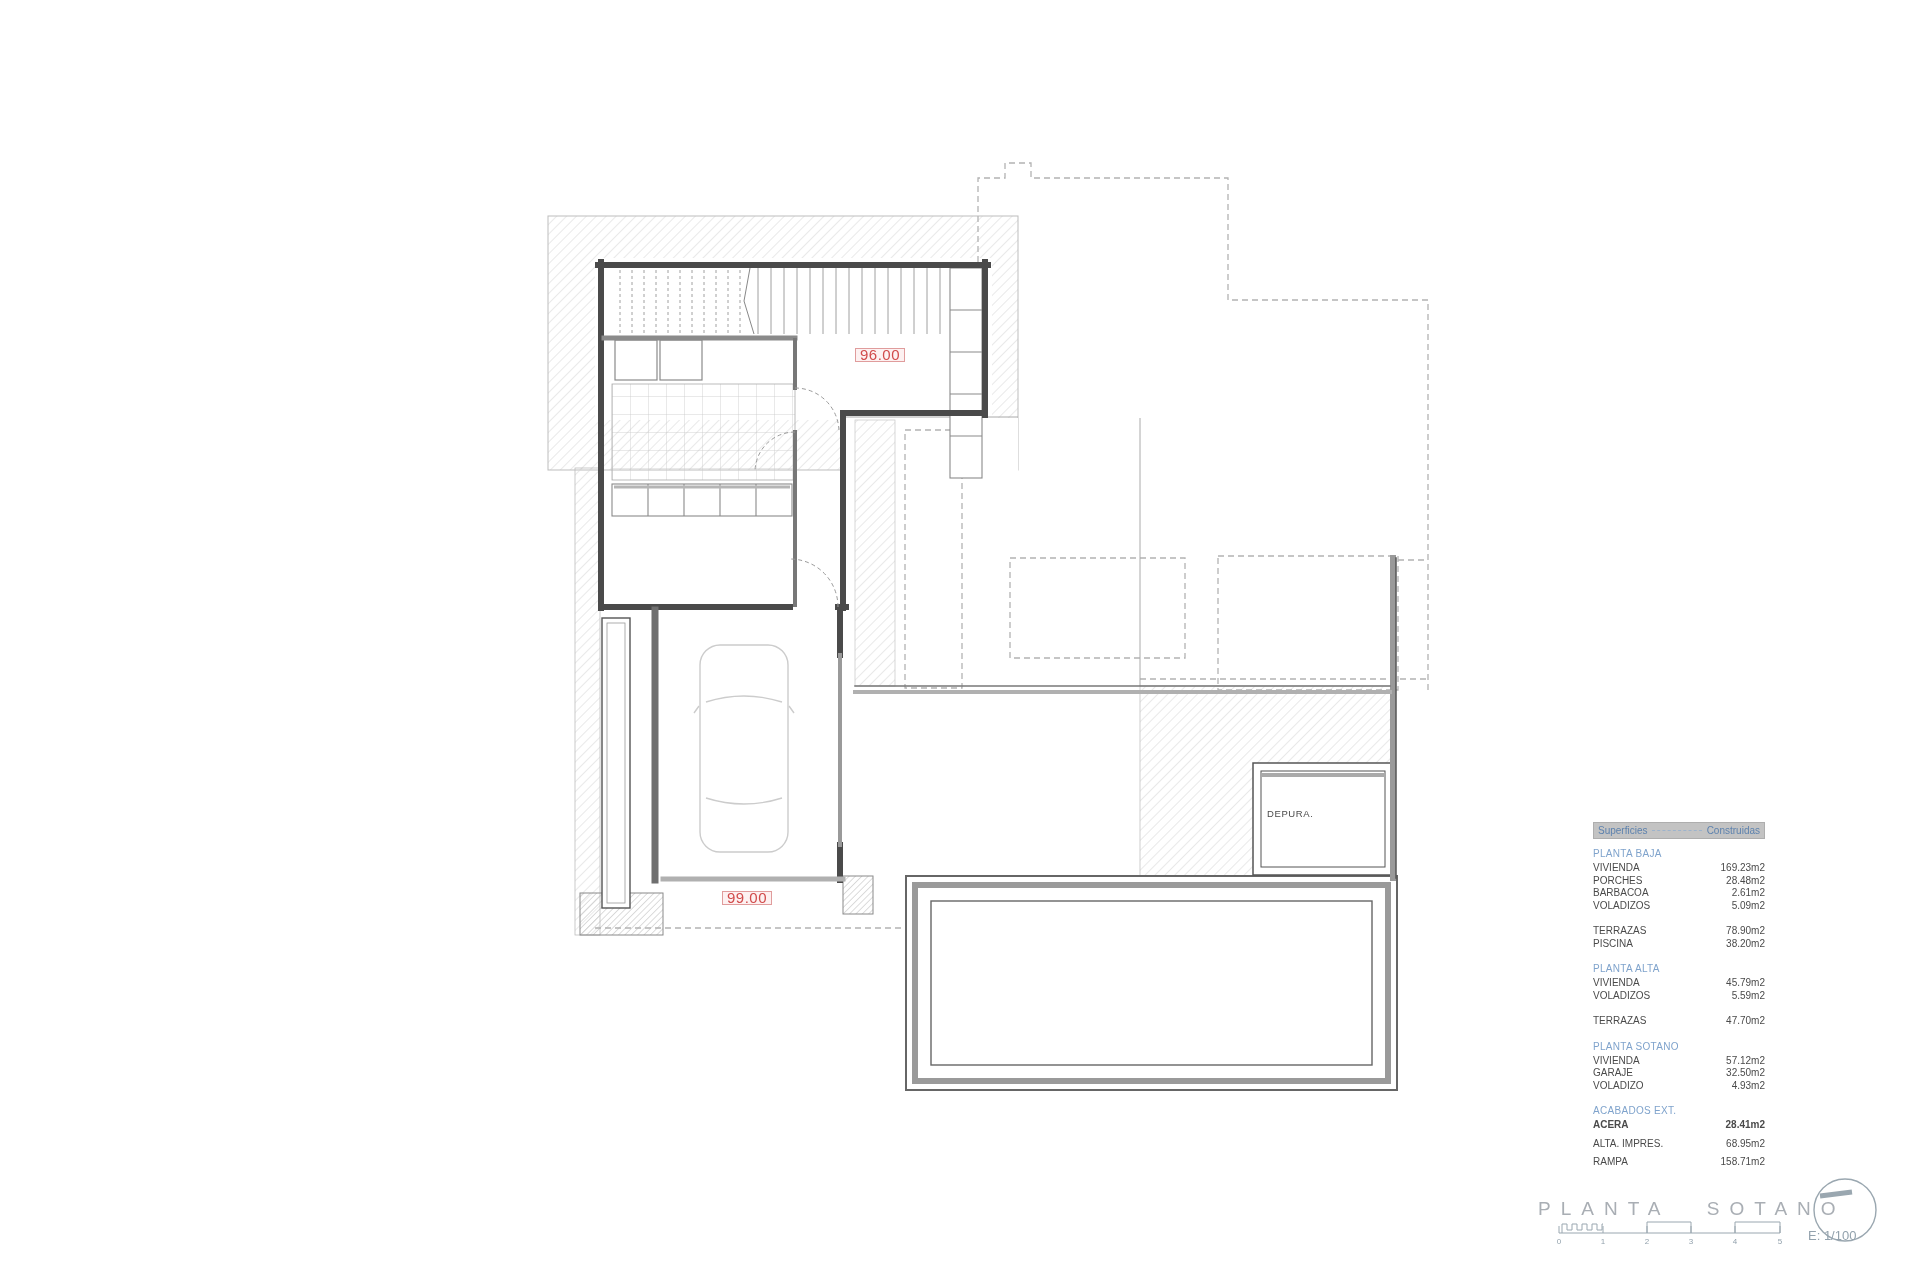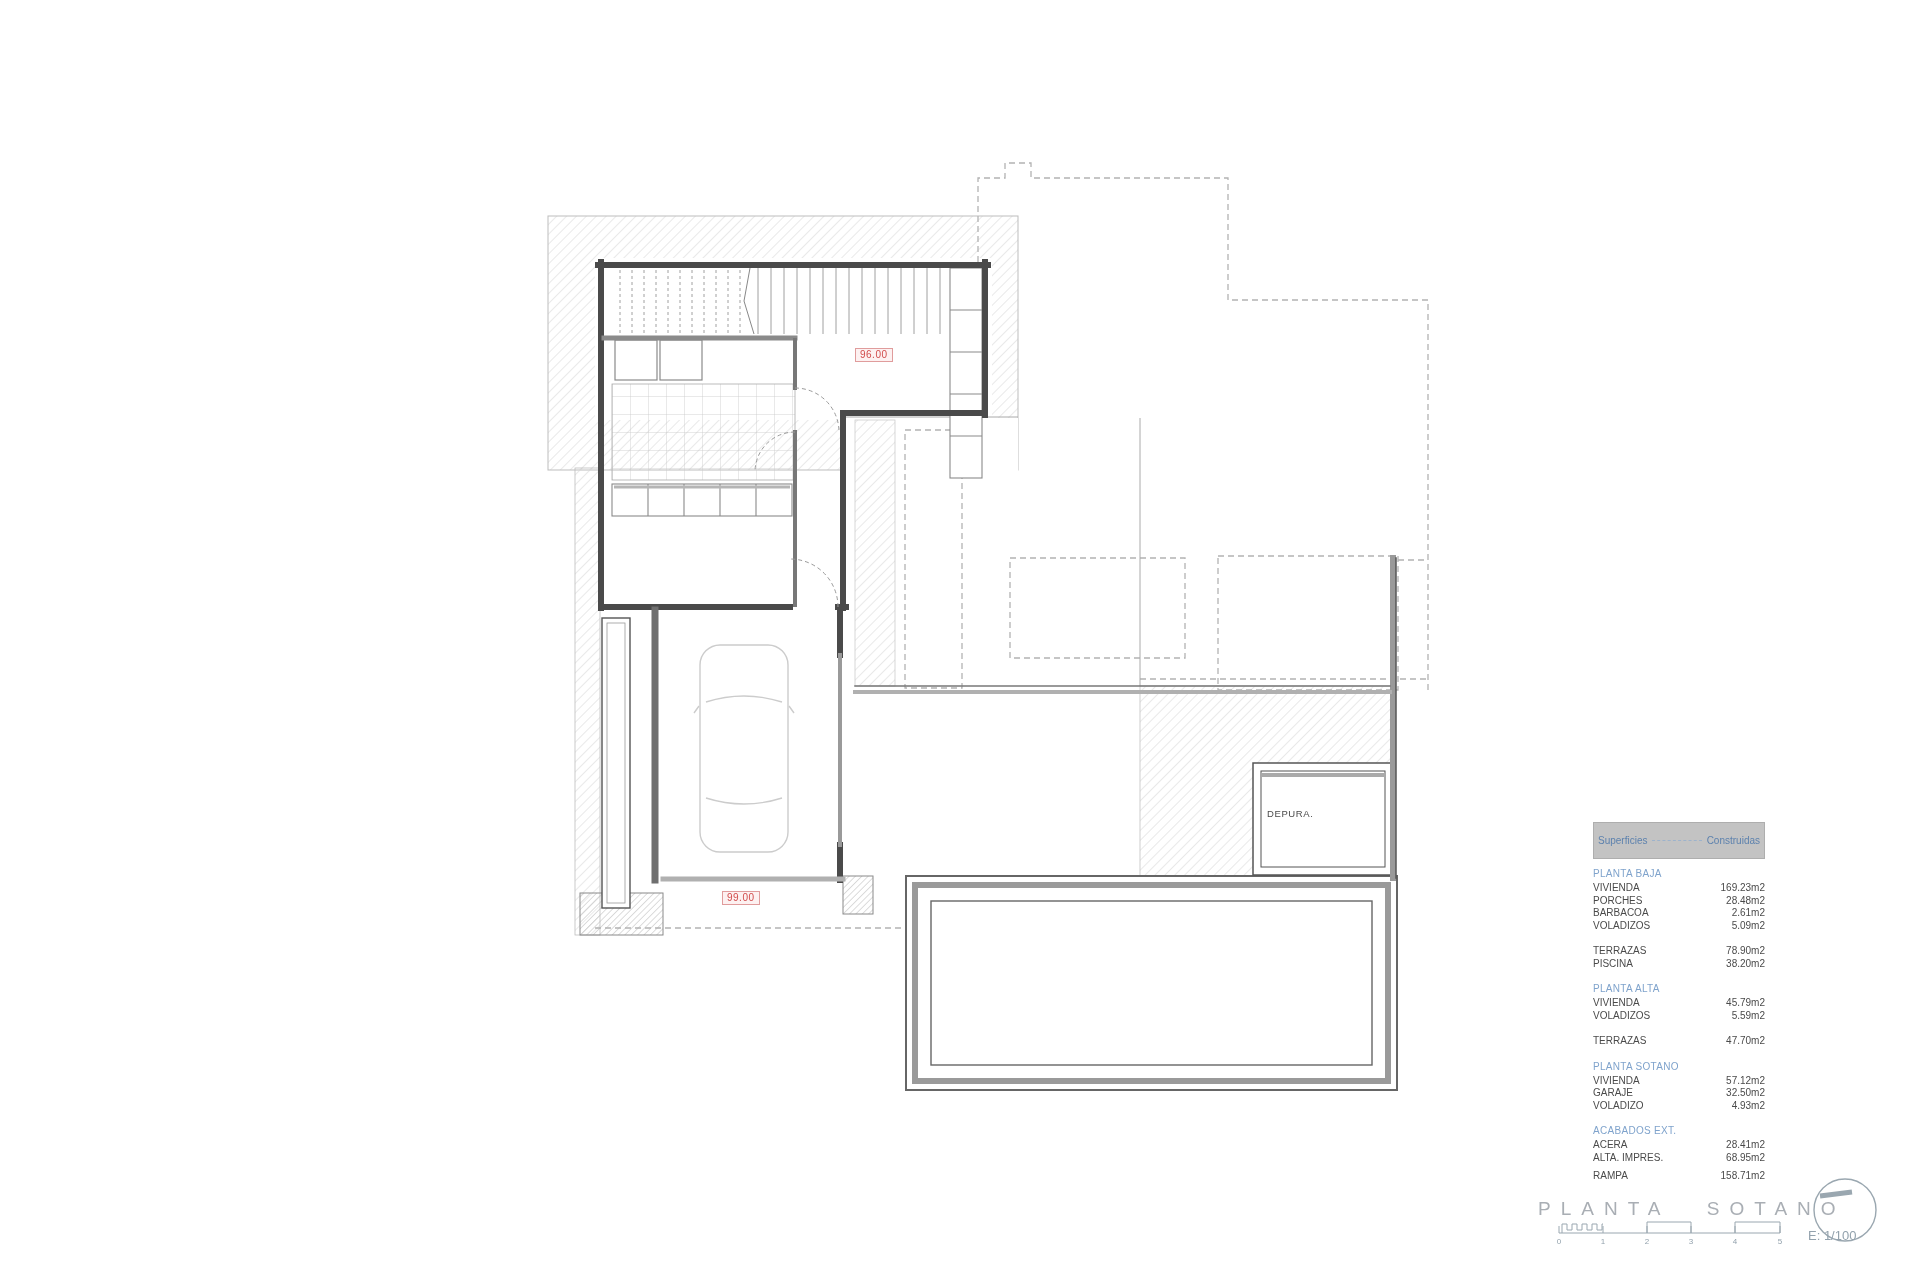--- a/index.html
+++ b/index.html
@@ -1,30 +1,30 @@
 <!DOCTYPE html>
 <html><head>
 <meta charset="utf-8">
 <style>
   html,body{margin:0;padding:0;background:#ffffff;width:1920px;height:1280px;overflow:hidden;
             font-family:"Liberation Sans", sans-serif;}
   .page{position:relative;width:1920px;height:1280px;background:#fff;}
   svg.plan{position:absolute;left:0;top:0;}
 
   
-  .lbl-red{position:absolute;font-size:10px;line-height:12px;color:#d14b4b;
+  .lbl-red{position:absolute;font-size:15px;line-height:12px;color:#d14b4b;
            border:1px solid #e09c9c;background:#fdf1f1;padding:0 4px;letter-spacing:.5px;}
 
   .depura{position:absolute;font-size:9.5px;color:#4a4a4a;letter-spacing:.6px;}
 
   
   .areas{position:absolute;left:1593px;top:822px;width:172px;font-size:10px;color:#4a4a4a;}
   .areas .hdr{display:flex;justify-content:space-between;align-items:center;
               background:#c3c3c3;border:1px solid #aeaeae;color:#5d82ae;
-              padding:12px 4px;font-size:10px;margin-bottom:9px;}
+              padding:2px 4px;font-size:10px;margin-bottom:9px;}
   .areas .hdr .dots{flex:1;border-top:1px dashed #9db3cc;margin:0 5px;height:0;}
   .sec{margin-bottom:13px;}
   .sec-heading{color:#7fa3cc;margin-bottom:3px;letter-spacing:.3px;}
   .sec-heading:empty{display:none;margin:0;}
   .row{display:flex;justify-content:space-between;line-height:12.5px;}
   .row .v{text-align:left;}
 
   
   .plan-title{position:absolute;left:1538px;top:1198px;font-size:19px;color:#a9aeb4;
               letter-spacing:10px;word-spacing:22px;white-space:nowrap;}
@@ -241,21 +241,21 @@
           <span class="v">32.50m2</span>
         </div>
       <div class="row">
           <span class="l">VOLADIZO</span>
           <span class="v">4.93m2</span>
         </div>
     </div>
 
     <div class="sec">
       <div class="sec-heading">ACABADOS EXT.</div>
-      <div class="row" style="">
+      <div class="row" style="margin-bottom:6px;font-weight:bold;">
           <span class="l">ACERA</span>
           <span class="v">28.41m2</span>
         </div>
       <div class="row" style="margin-bottom:6px;">
           <span class="l">ALTA. IMPRES.</span>
           <span class="v">68.95m2</span>
         </div>
       <div class="row">
           <span class="l">RAMPA</span>
           <span class="v">158.71m2</span>

